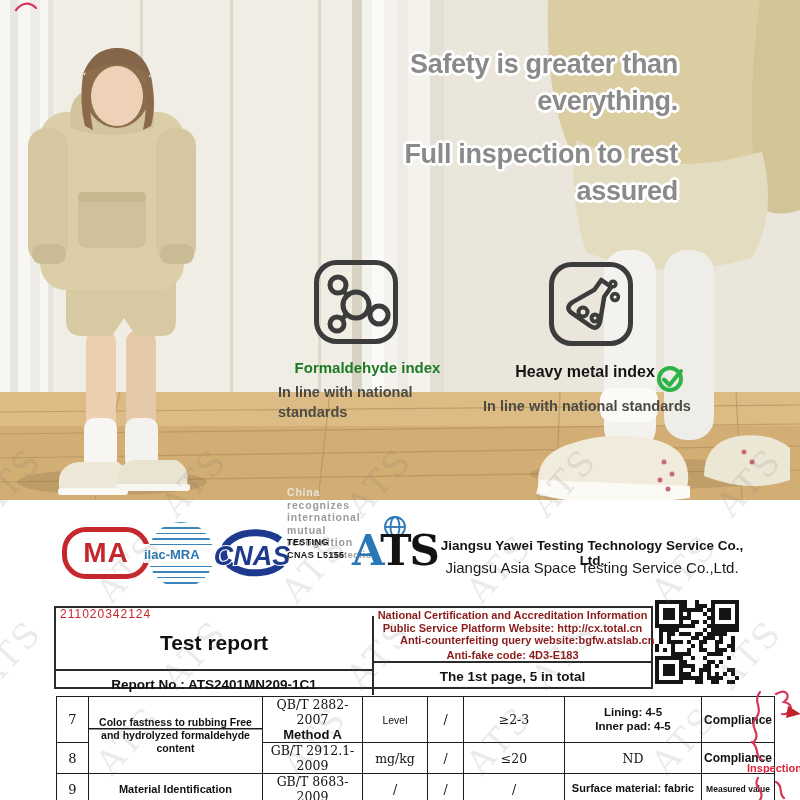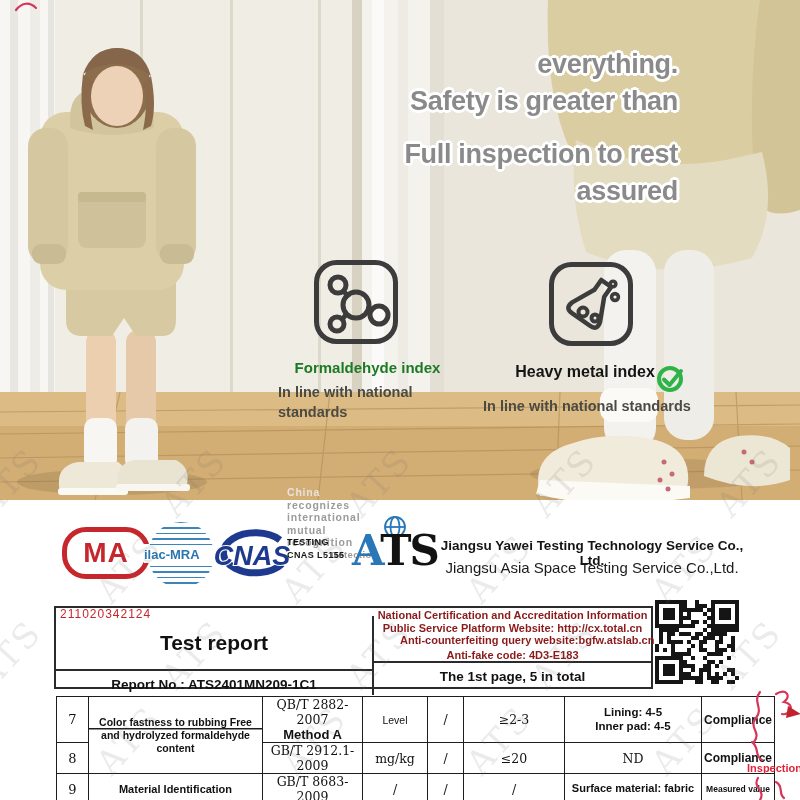--- a/index.html
+++ b/index.html
@@ -175,22 +175,22 @@
         <circle cx="660" cy="480" r="2.5"></circle>
           <circle cx="668" cy="489" r="2.5"></circle>
       </g>
       <path d="M704,476 q0,-34 34,-40 q34,-4 52,12 l0,32 q-40,14 -86,-4z" fill="#ece6d4"></path>
       <circle cx="744" cy="452" r="2.5" fill="#c46a78"></circle>
         <circle cx="752" cy="462" r="2.5" fill="#c46a78"></circle>
     </g>
   </svg>
 
   <div class="headline">
+    <div>Safety is greater than</div>
     <div>everything.</div>
-    <div>Safety is greater than</div>
     <div class="gap"></div>
     <div>Full inspection to rest</div>
     <div>assured</div>
   </div>
 
   <svg class="badge-icon" style="left:312px;top:258px" width="88" height="88" viewBox="0 0 88 88" fill="none" stroke="#3c3c3c">
     <rect x="4.5" y="4.5" width="79" height="79" rx="20" stroke-width="5"></rect>
     <circle cx="44" cy="47" r="13" stroke-width="5"></circle>
     <circle cx="26" cy="27" r="8" stroke-width="5"></circle>
     <circle cx="25" cy="66" r="7" stroke-width="5"></circle>

